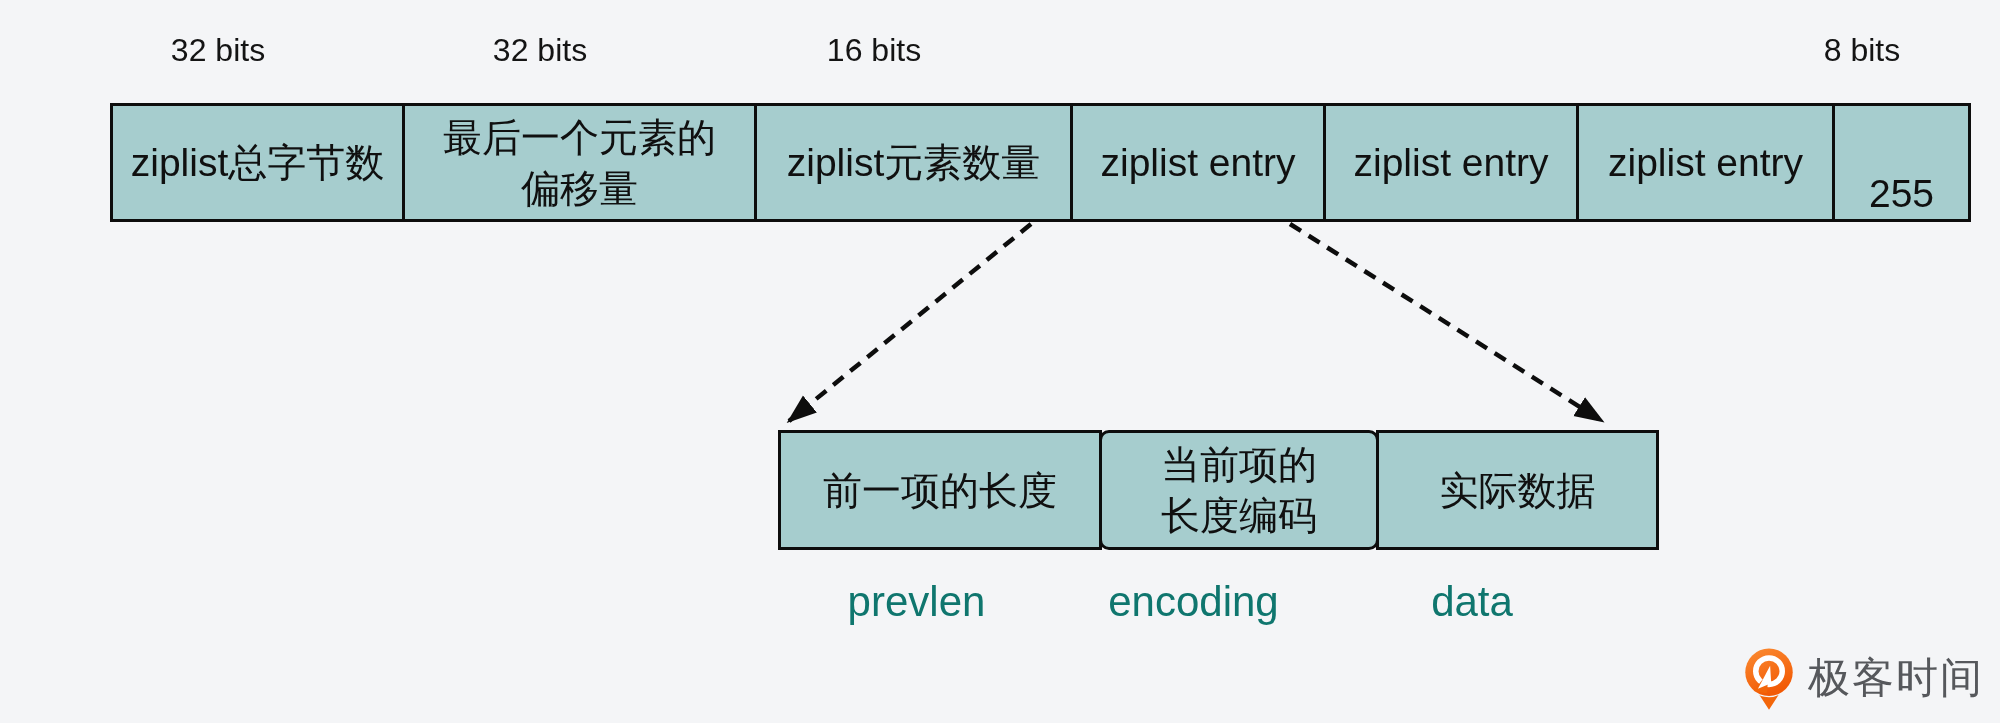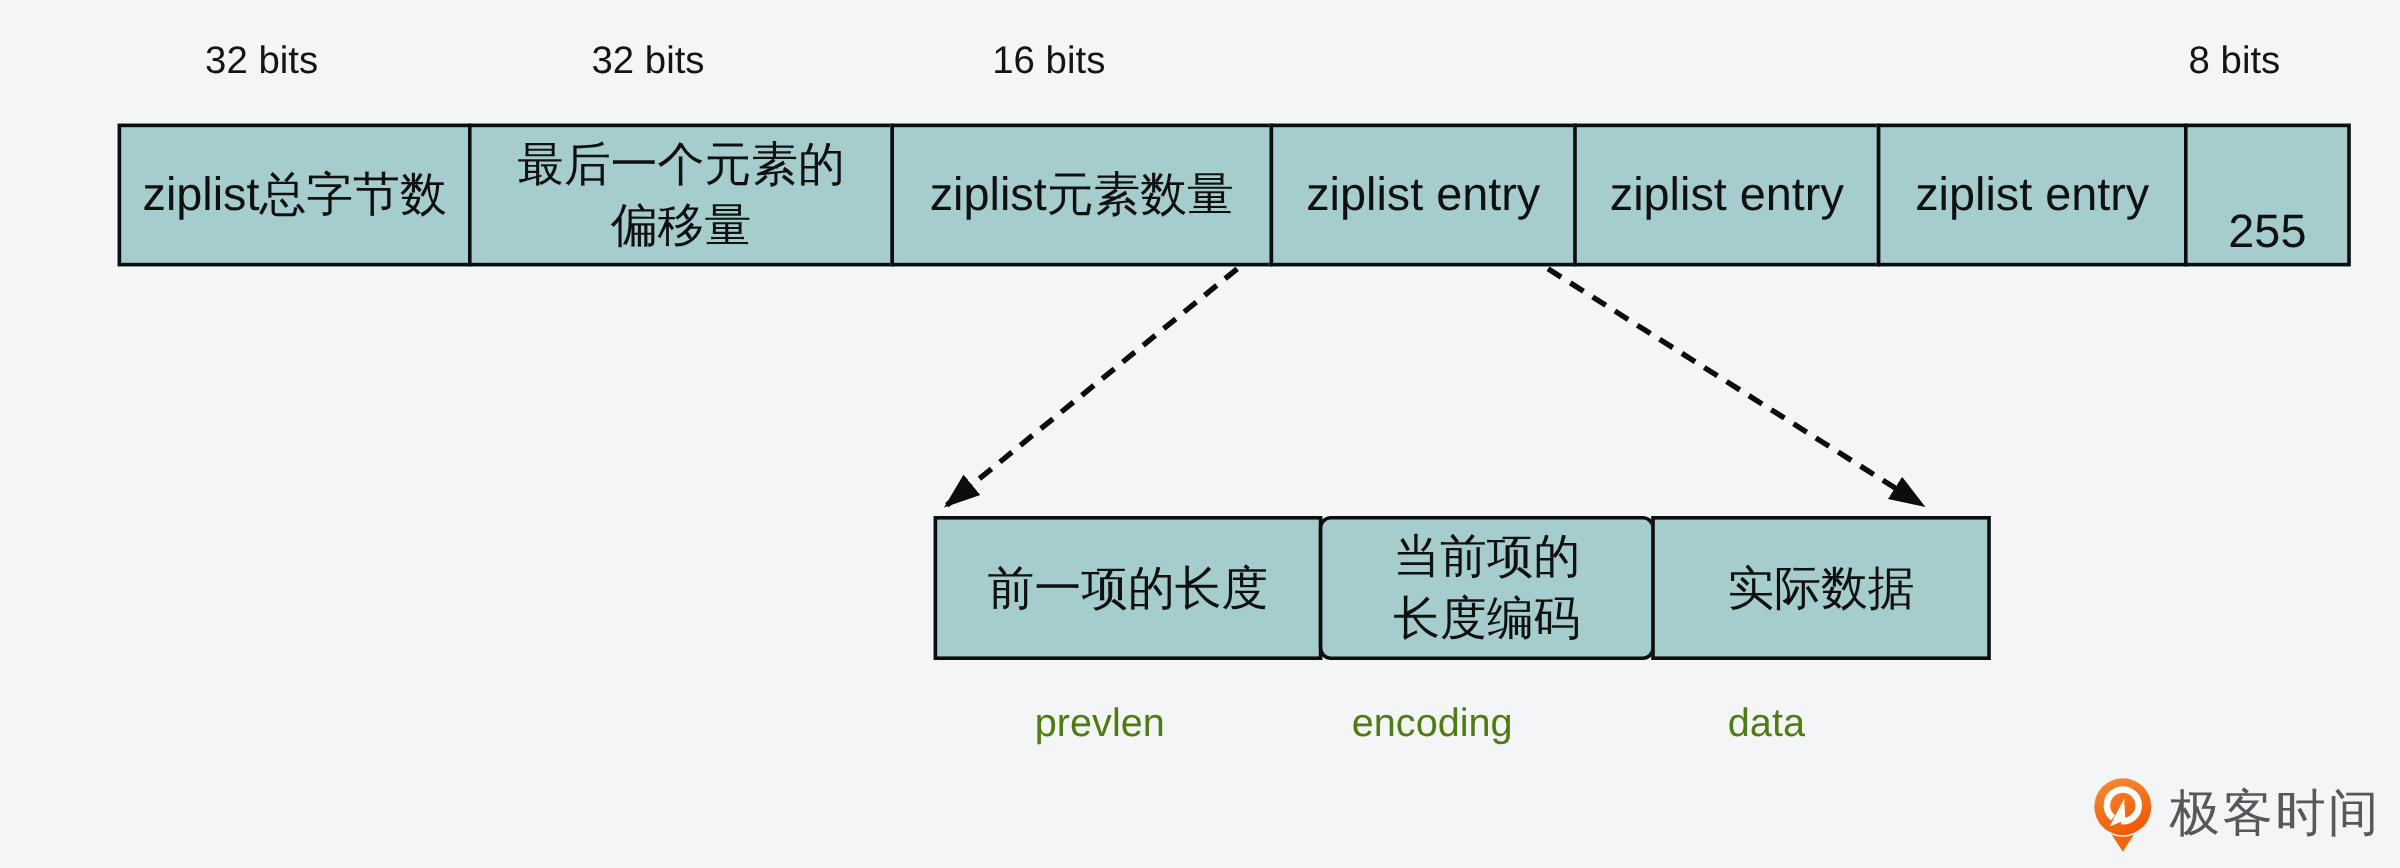--- a/index.html
+++ b/index.html
@@ -26,33 +26,33 @@
     background: #a6cdce;
     border: 3px solid #0d0d0d;
     display: flex; flex-direction: column;
     align-items: center; justify-content: center;
     text-align: center;
     font-size: 39px; line-height: 51px; color: #101010;
     white-space: nowrap;
   }
   .cell + .cell { margin-left: -3px; }
 
-  #row1 { left: 60px; top: 103px; padding-left: 38px; }
+  #row1 { left: 72px; top: 103px; padding-left: 38px; }
   #row1 .cell { height: 119px; }
   #row2 { left: 778px; top: 430px; }
   #row2 .cell { height: 120px; }
 
   
   #arrows { position: absolute; left: 0; top: 0; width: 2000px; height: 723px; pointer-events: none; }
 
   
   .field-label {
     position: absolute; top: 578px; height: 48px;
     display: flex; align-items: center; justify-content: center;
-    font-size: 33px; color: #4d7c0f;
+    font-size: 42px; color: #0f766e;
   }
 
   
   #watermark {
     position: absolute; left: 1742px; top: 648px;
     display: flex; align-items: flex-start; gap: 12px;
   }
   #watermark .logo-text {
     font-size: 42px; color: #56585c; letter-spacing: 2px;
     line-height: 60px; white-space: nowrap;

